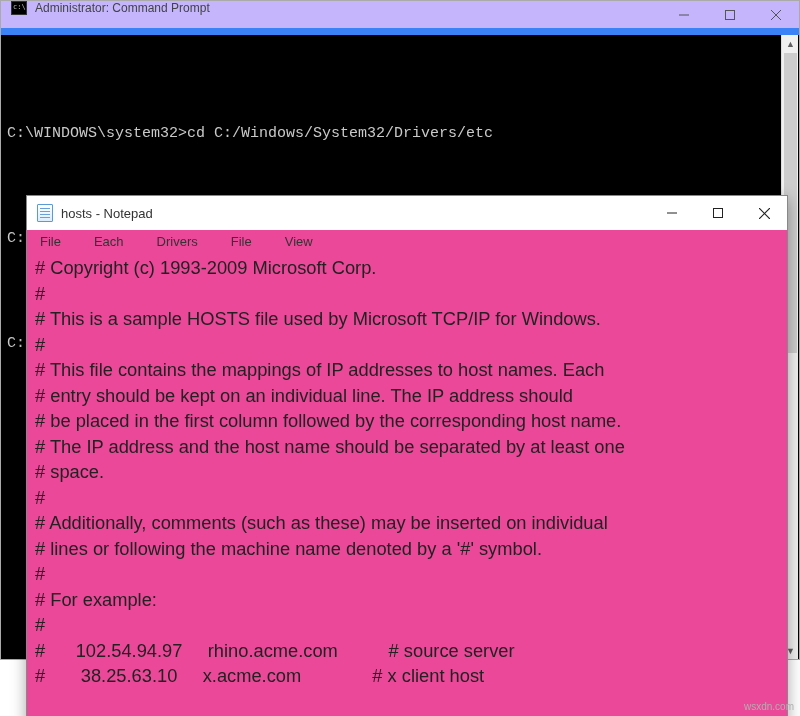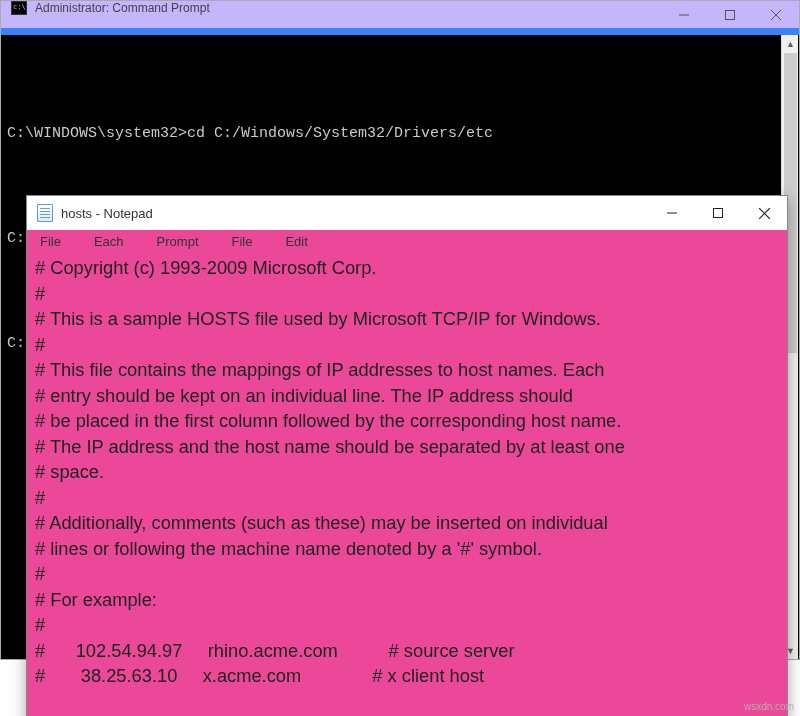--- a/index.html
+++ b/index.html
@@ -224,23 +224,23 @@
         <svg width="11" height="11">
             <line x1="0" y1="0" x2="11" y2="11" stroke="#222" stroke-width="1.2"></line>
             <line x1="11" y1="0" x2="0" y2="11" stroke="#222" stroke-width="1.2"></line>
           </svg>
       </div>
     </div>
   </div>
   <div class="np-menubar">
     <div class="mitem">File</div>
     <div class="mitem">Each</div>
-    <div class="mitem">Prompt</div>
+    <div class="mitem">Drivers</div>
     <div class="mitem">File</div>
-    <div class="mitem">Edit</div>
+    <div class="mitem">View</div>
   </div>
   <div class="np-content"># Copyright (c) 1993-2009 Microsoft Corp.
 #
 # This is a sample HOSTS file used by Microsoft TCP/IP for Windows.
 #
 # This file contains the mappings of IP addresses to host names. Each
 # entry should be kept on an individual line. The IP address should
 # be placed in the first column followed by the corresponding host name.
 # The IP address and the host name should be separated by at least one
 # space.

